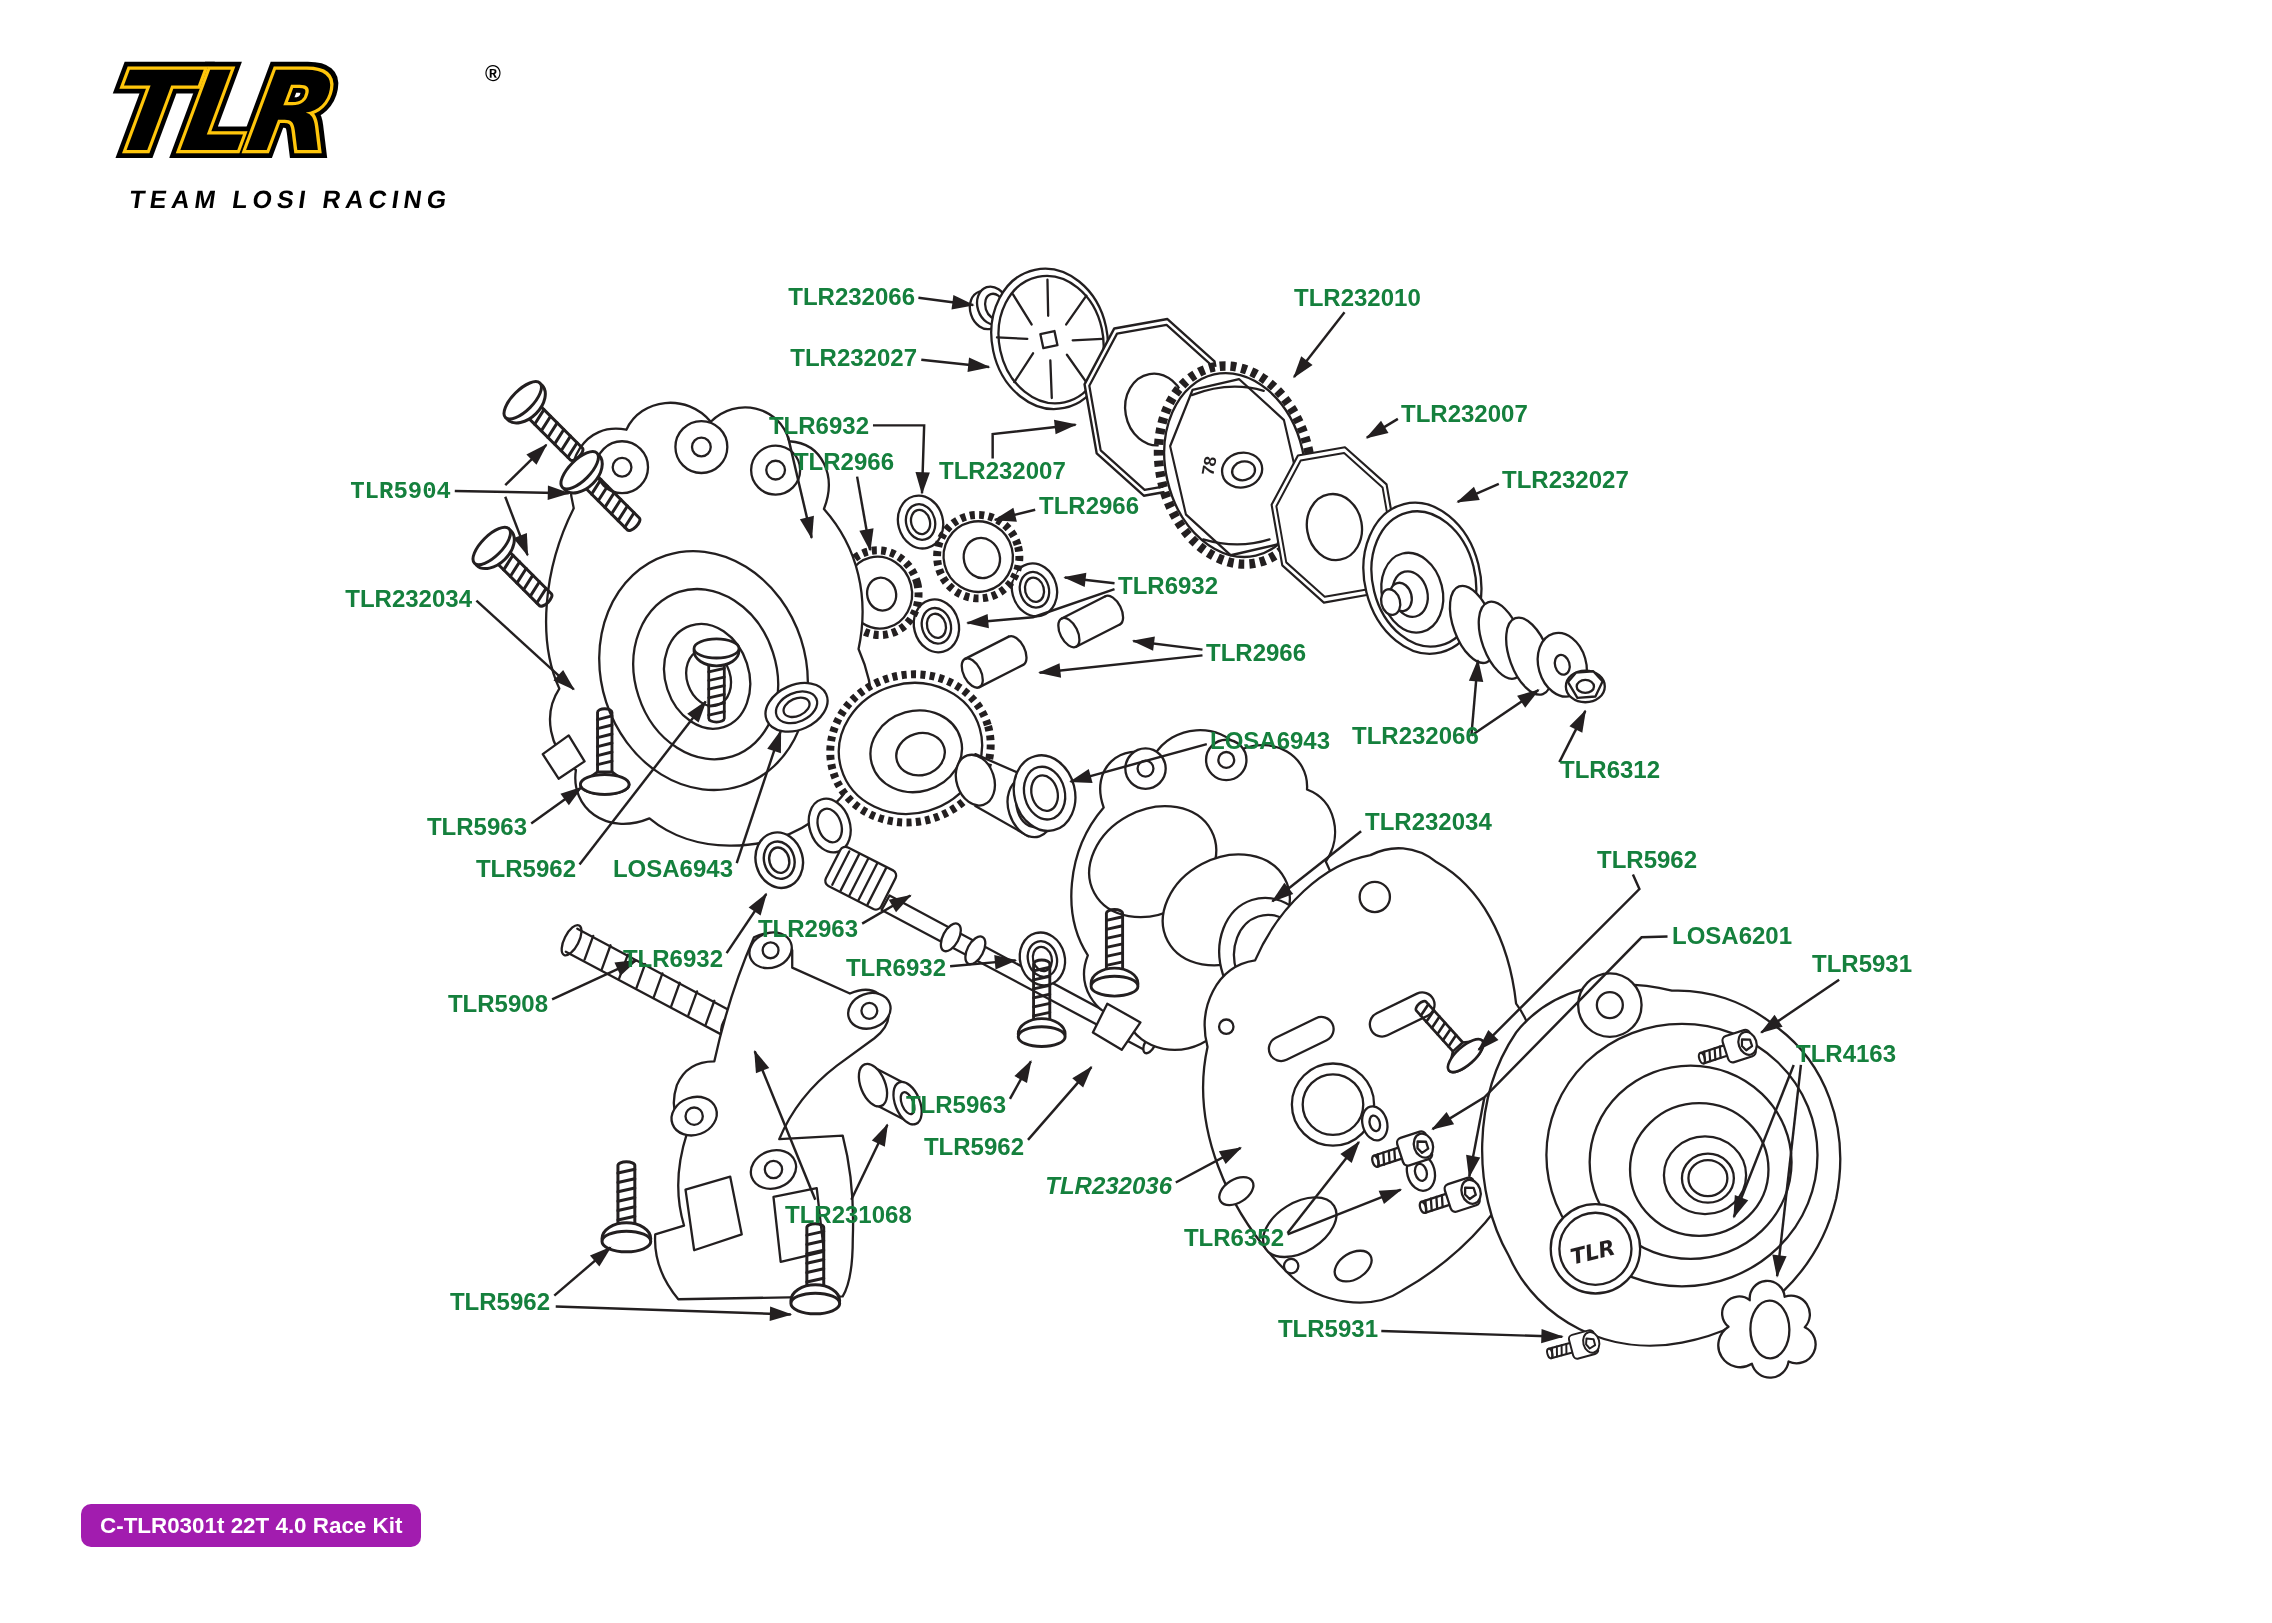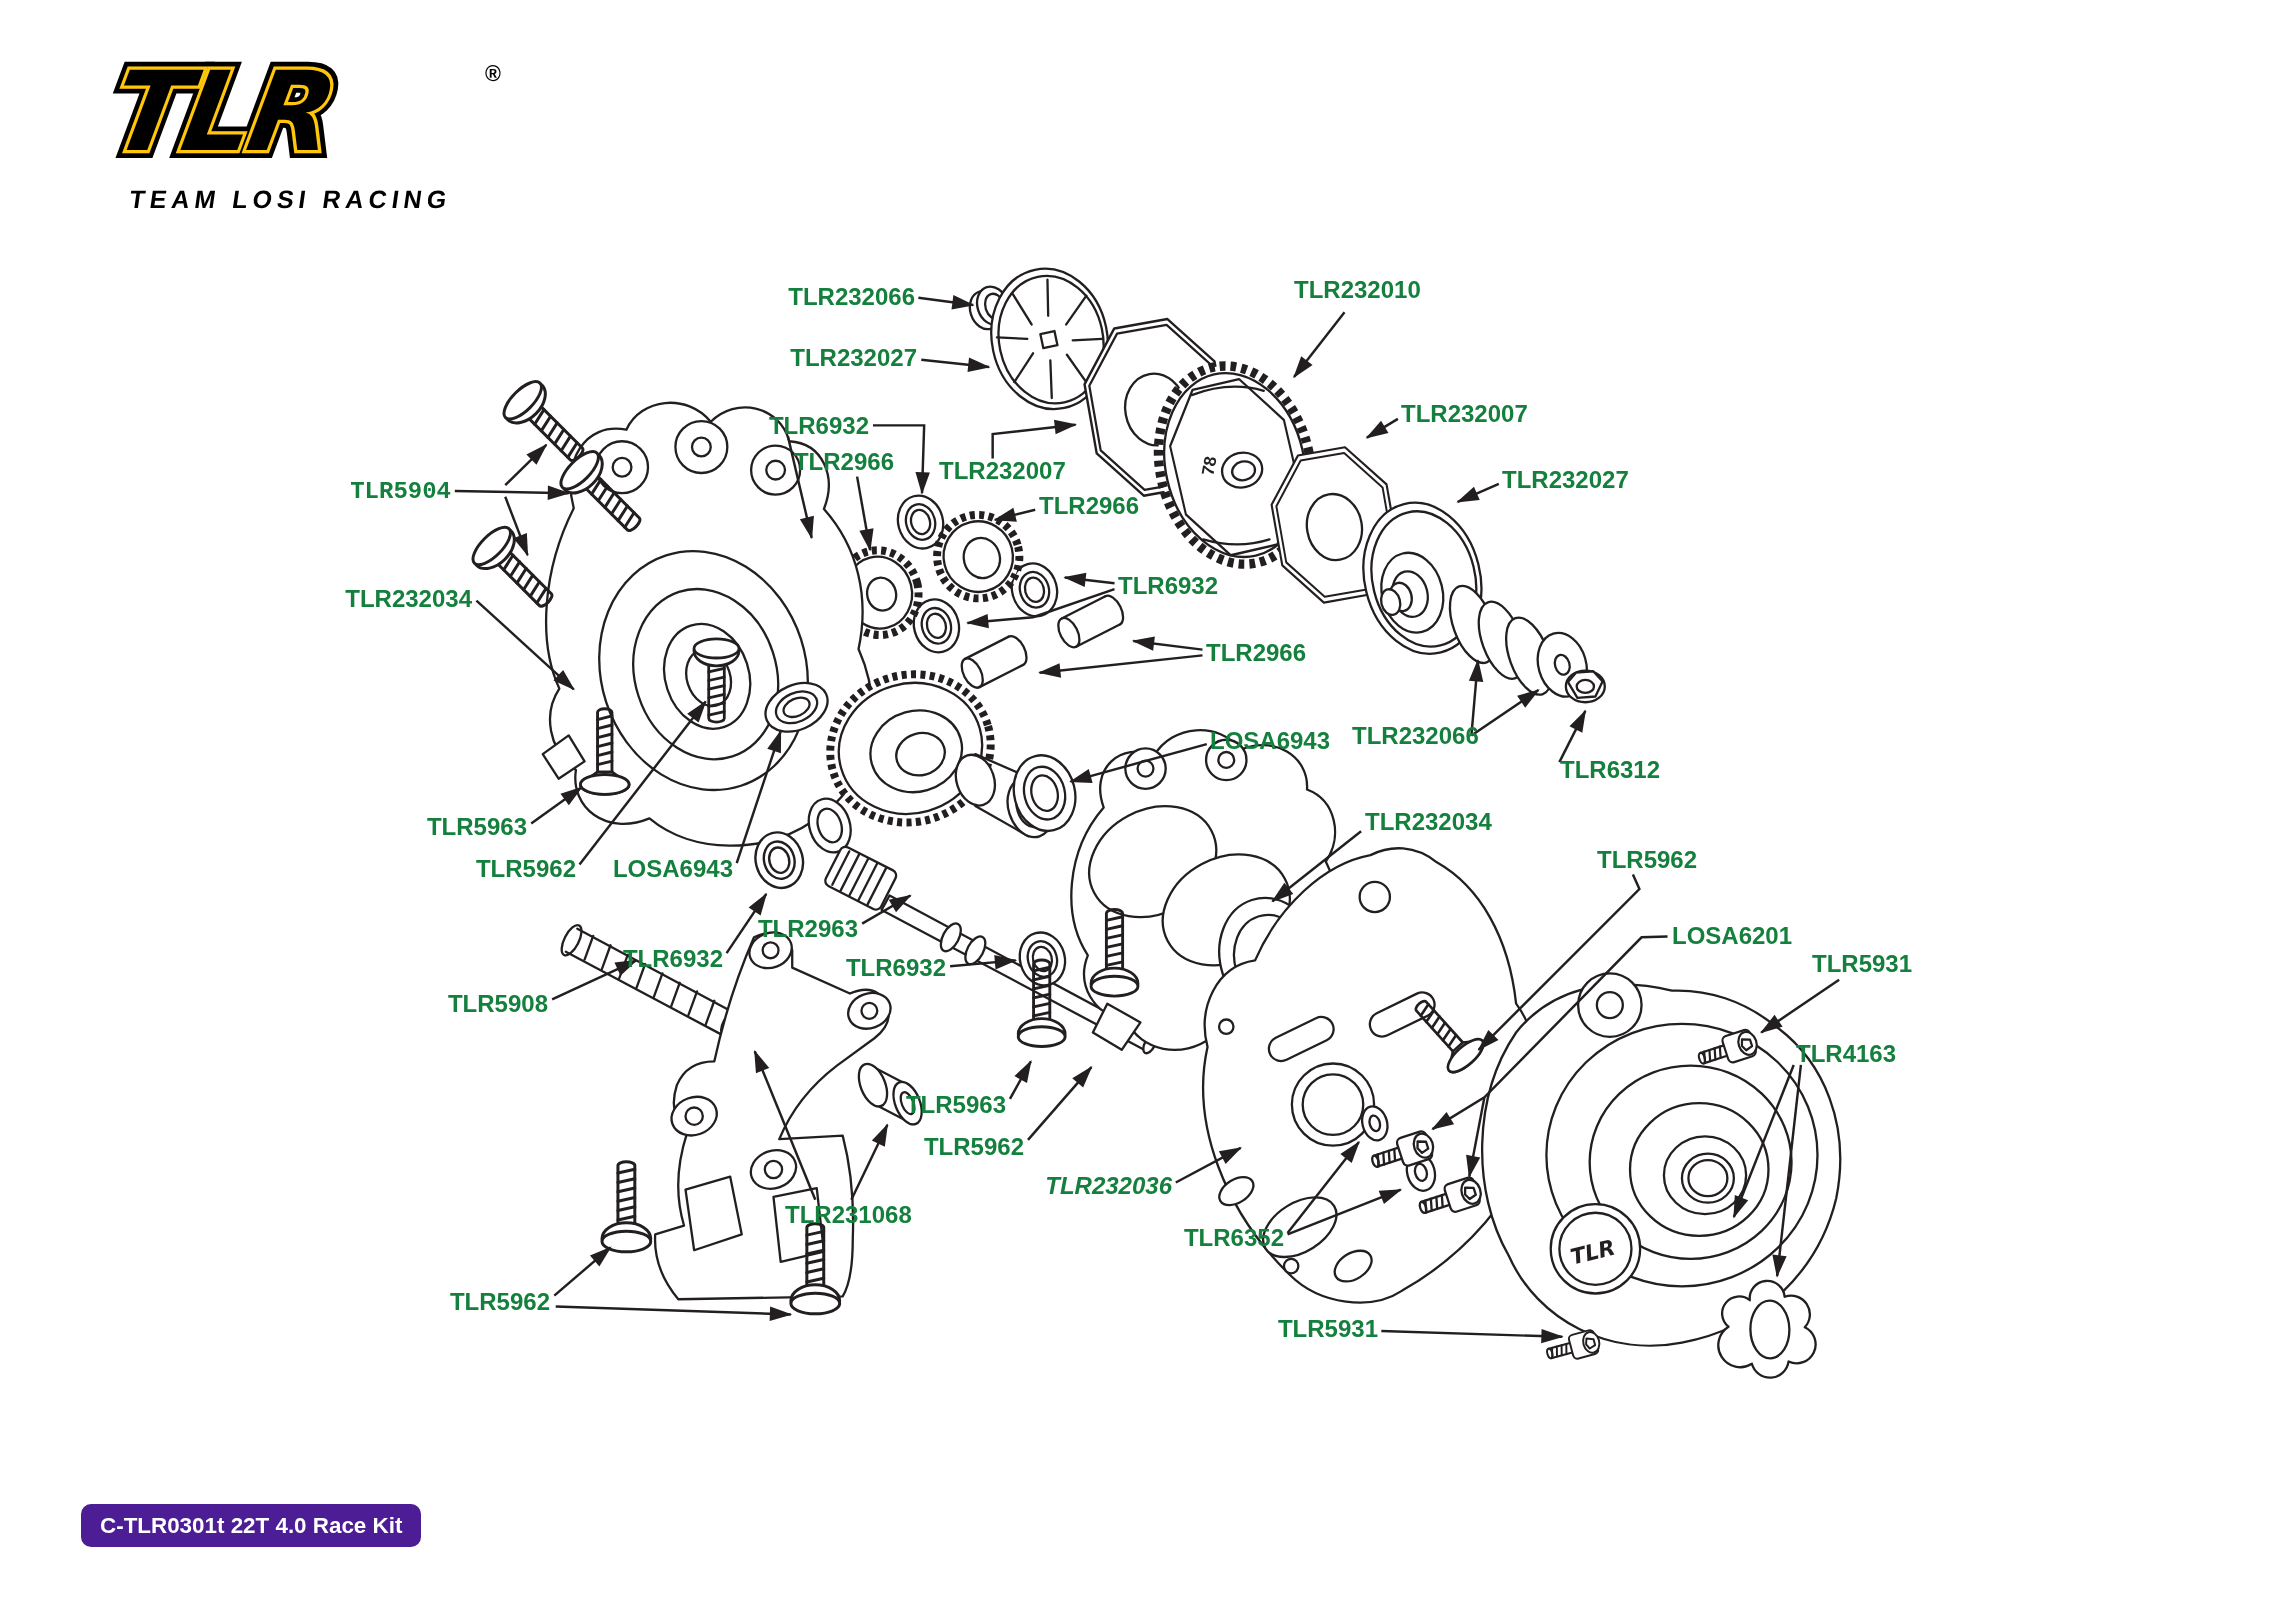--- a/index.html
+++ b/index.html
@@ -12,21 +12,21 @@
              letter-spacing:-4.3px;transform:skewX(-10deg);white-space:nowrap;}
   .logo-stroke-outer{-webkit-text-stroke:16px #000;color:#000;}
   .logo-stroke-yellow{-webkit-text-stroke:6.5px var(--tlr-yellow,#fc0);color:transparent;}
   .logo-fill{color:#000;}
   .logo-reg{position:absolute;left:393px;top:0px;font:700 21.6px "Liberation Sans",sans-serif;color:#000;}
   .logo-sub{position:absolute;left:4.3px;top:124px;width:389px;text-align:center;
             font:900 25px "Liberation Sans",sans-serif;letter-spacing:5px;transform:skewX(-8deg);color:#000;}
   #title-box{position:absolute;left:1625px;top:66px;width:554px;height:58px;border:3.6px solid #111;
              border-radius:11.5px;display:flex;align-items:center;justify-content:center;
              font:700 34px "Liberation Sans",sans-serif;letter-spacing:0px;color:#111;background:#fff;}
-  #kit-badge{position:absolute;left:81px;top:1504px;background:#4c1d95;color:#fff;
+  #kit-badge{position:absolute;left:81px;top:1504px;background:#a21caf;color:#fff;
              border-radius:10px;padding:8.7px 19px;font:700 22.4px "Liberation Sans",sans-serif;}
 
   
   #diagram,#leaders{position:absolute;left:0;top:0;width:2273px;height:1623px;}
   .pt{fill:#fff;stroke:#231f20;stroke-width:3.2px;stroke-linejoin:round;stroke-linecap:round;}
   .ln{fill:none;stroke:#231f20;stroke-width:3.2px;stroke-linejoin:round;stroke-linecap:round;}
   .teeth{fill:#fff;stroke:#231f20;stroke-width:11px;stroke-dasharray:7 6;}
   .teeth2{fill:#fff;stroke:#231f20;stroke-width:13px;stroke-dasharray:8 7;}
   .plabel{position:absolute;transform:translate(0,-50%);font:700 24px "Liberation Sans",sans-serif;
           color:#15803d;white-space:nowrap;}
@@ -395,21 +395,21 @@
       <div class="plabel end" style="left: 1006px; top: 1105px;">TLR5963</div>
       <div class="plabel end" style="left: 1024px; top: 1147px;">TLR5962</div>
       <div class="plabel" style="left: 1210px; top: 741px;">LOSA6943</div>
       <div class="plabel" style="left: 1365px; top: 822px;">TLR232034</div>
       <div class="plabel" style="left: 1597px; top: 860px;">TLR5962</div>
       <div class="plabel" style="left: 1672px; top: 936px;">LOSA6201</div>
       <div class="plabel" style="left: 1812px; top: 964px;">TLR5931</div>
       <div class="plabel" style="left: 1796px; top: 1054px;">TLR4163</div>
       <div class="plabel end" style="left: 915px; top: 297px;">TLR232066</div>
       <div class="plabel end" style="left: 917px; top: 358px;">TLR232027</div>
-      <div class="plabel" style="left: 1294px; top: 290px;">TLR232010</div>
+      <div class="plabel" style="left: 1294px; top: 298px;">TLR232010</div>
       <div class="plabel" style="left: 939px; top: 471px;">TLR232007</div>
       <div class="plabel end" style="left: 894px; top: 462px;">TLR2966</div>
       <div class="plabel end" style="left: 869px; top: 426px;">TLR6932</div>
       <div class="plabel" style="left: 1401px; top: 414px;">TLR232007</div>
       <div class="plabel" style="left: 1039px; top: 506px;">TLR2966</div>
       <div class="plabel" style="left: 1206px; top: 653px;">TLR2966</div>
       <div class="plabel" style="left: 1118px; top: 586px;">TLR6932</div>
       <div class="plabel" style="left: 1502px; top: 480px;">TLR232027</div>
       <div class="plabel" style="left: 1352px; top: 736px;">TLR232066</div>
       <div class="plabel" style="left: 1560px; top: 770px;">TLR6312</div>

